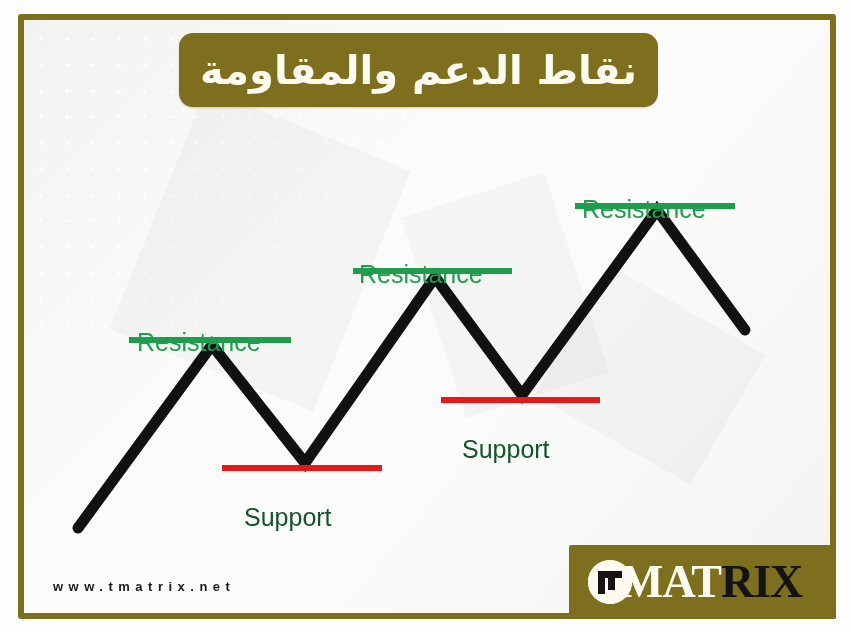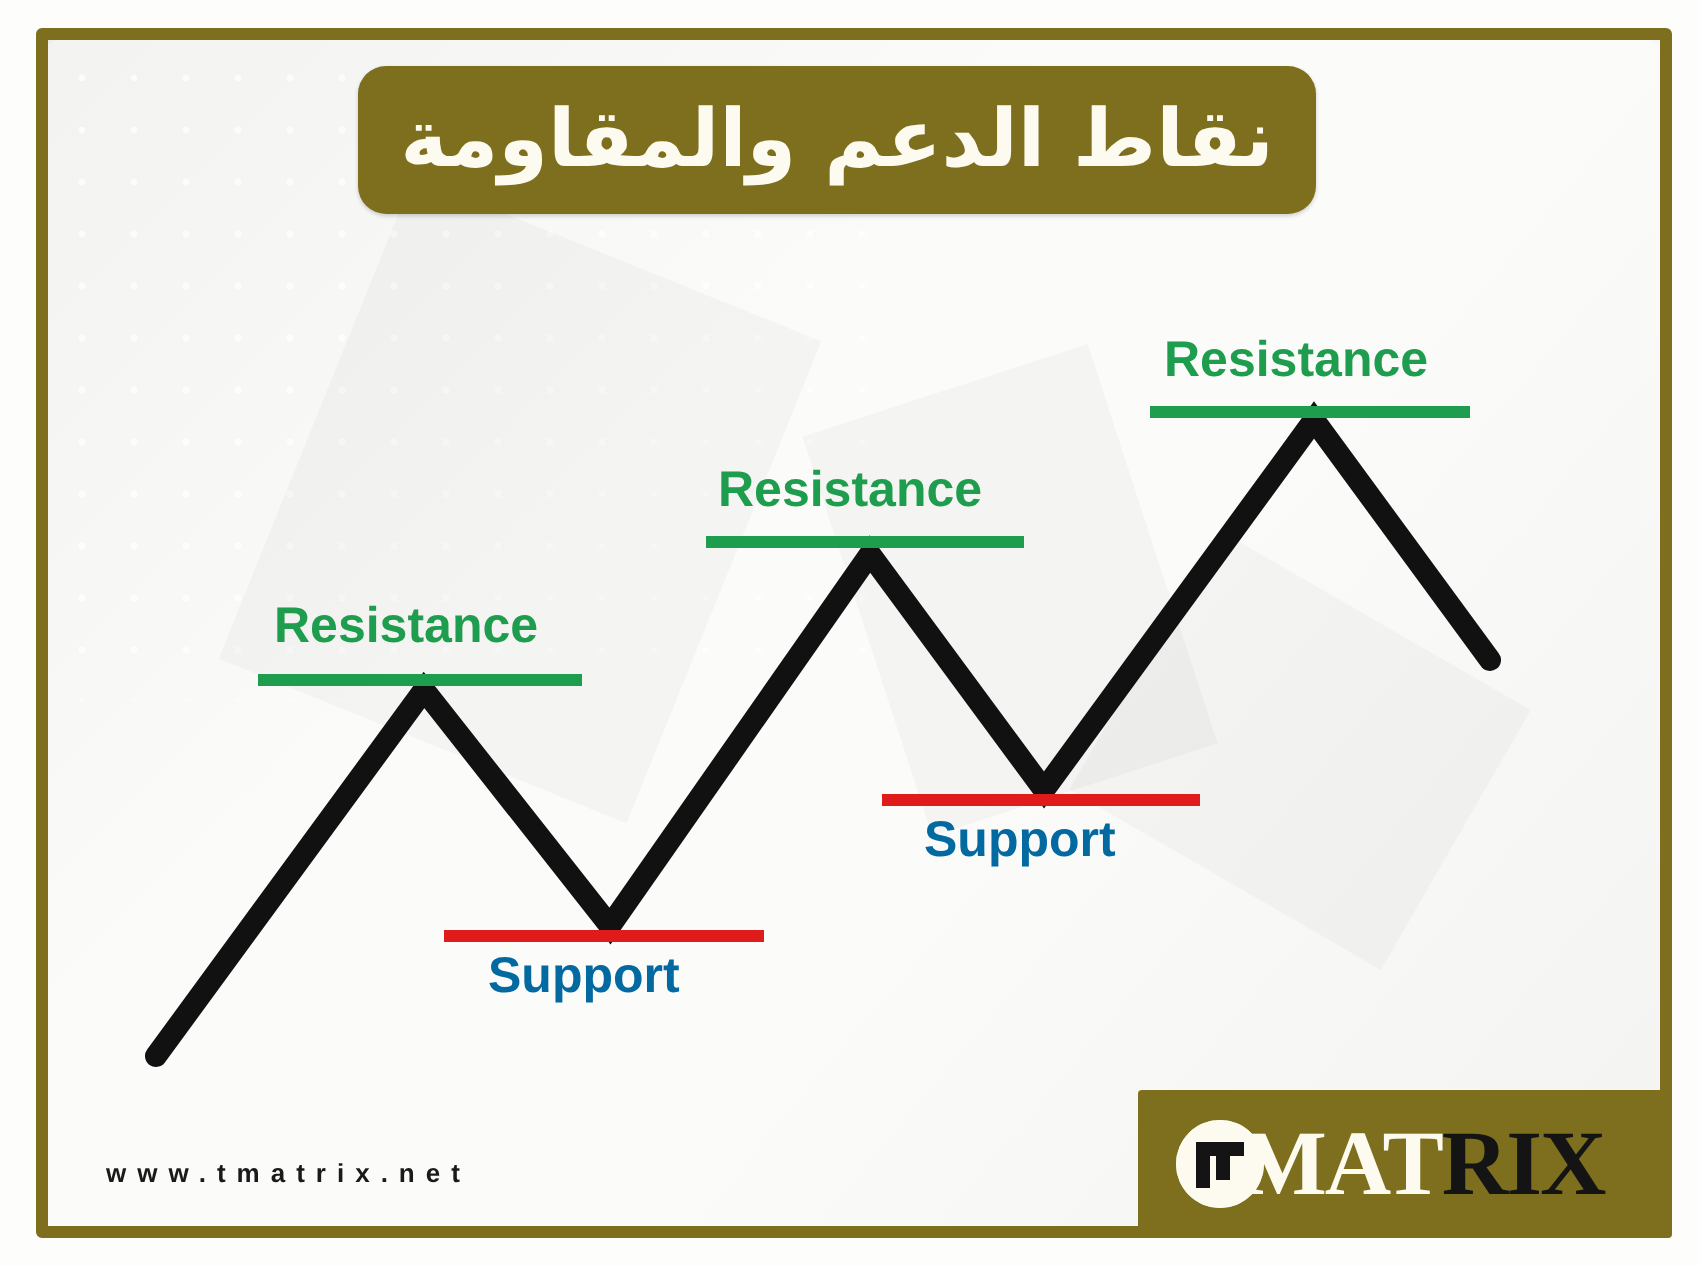--- a/index.html
+++ b/index.html
@@ -113,26 +113,27 @@
     top: 0;
     width: 850px;
     height: 633px;
     z-index: 4;
   }
 
   
   .lvl-label {
     position: absolute;
     z-index: 6;
-    font-weight: 700;
+    font-weight: 400;
     white-space: nowrap;
     line-height: 1;
+    margin-top: 29px;
   }
   .lvl-resistance { color: #1f9d4e; }
-  .lvl-support { color: #0369a1; }
+  .lvl-support { color: #14532d; }
 
   .res1 { left: 137px; top: 301px; font-size: 25px; }
   .res2 { left: 359px; top: 233px; font-size: 25px; }
   .res3 { left: 582px; top: 168px; font-size: 25px; }
   .sup1 { left: 244px; top: 476px; font-size: 25px; }
   .sup2 { left: 462px; top: 408px; font-size: 25px; }
 
   
   .site-url {
     position: absolute;

